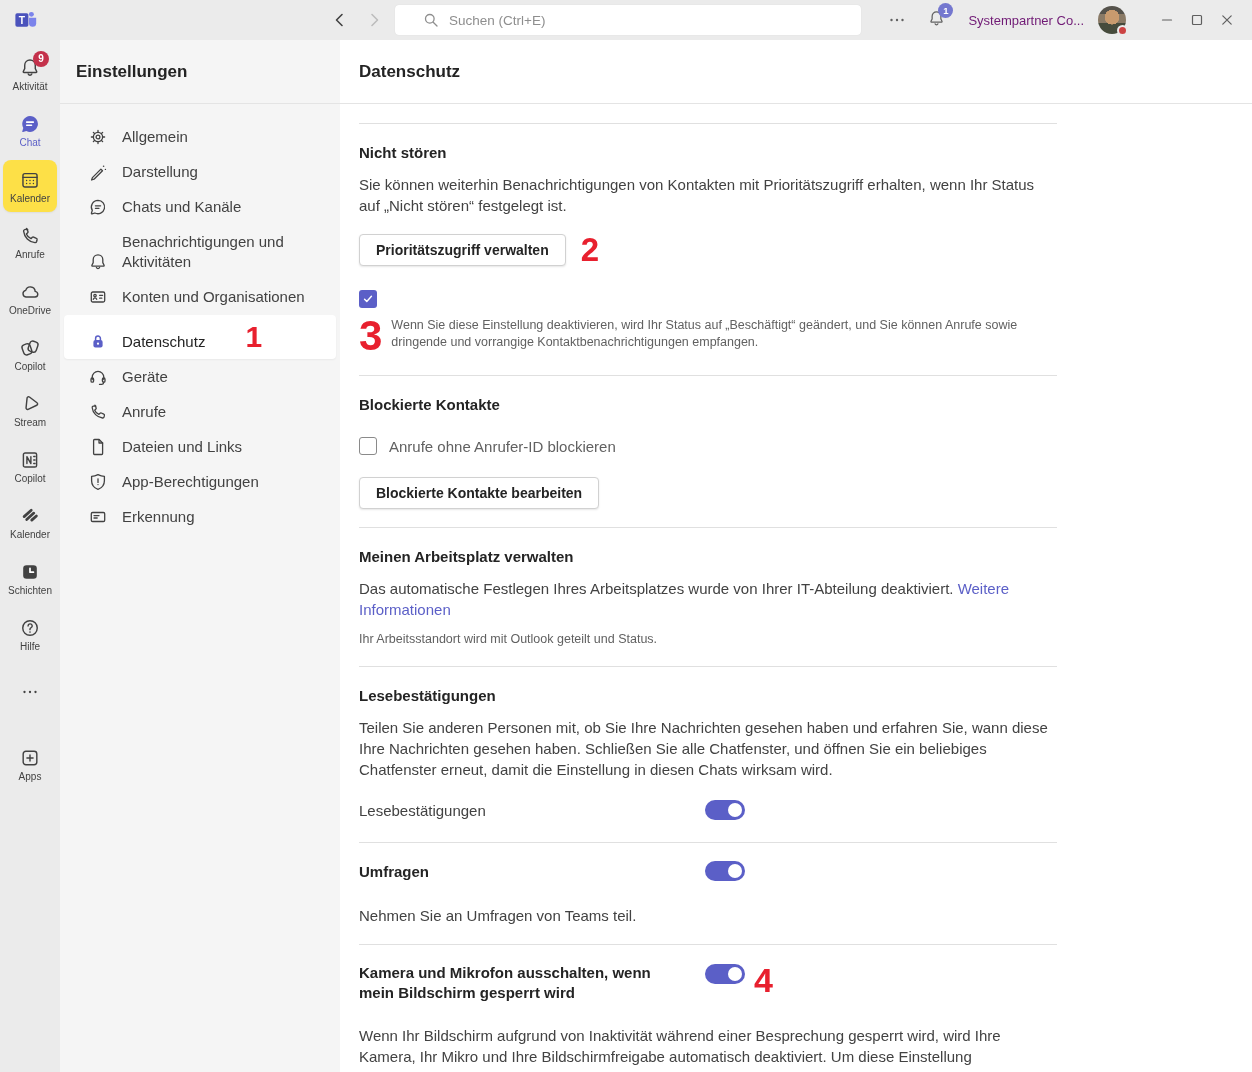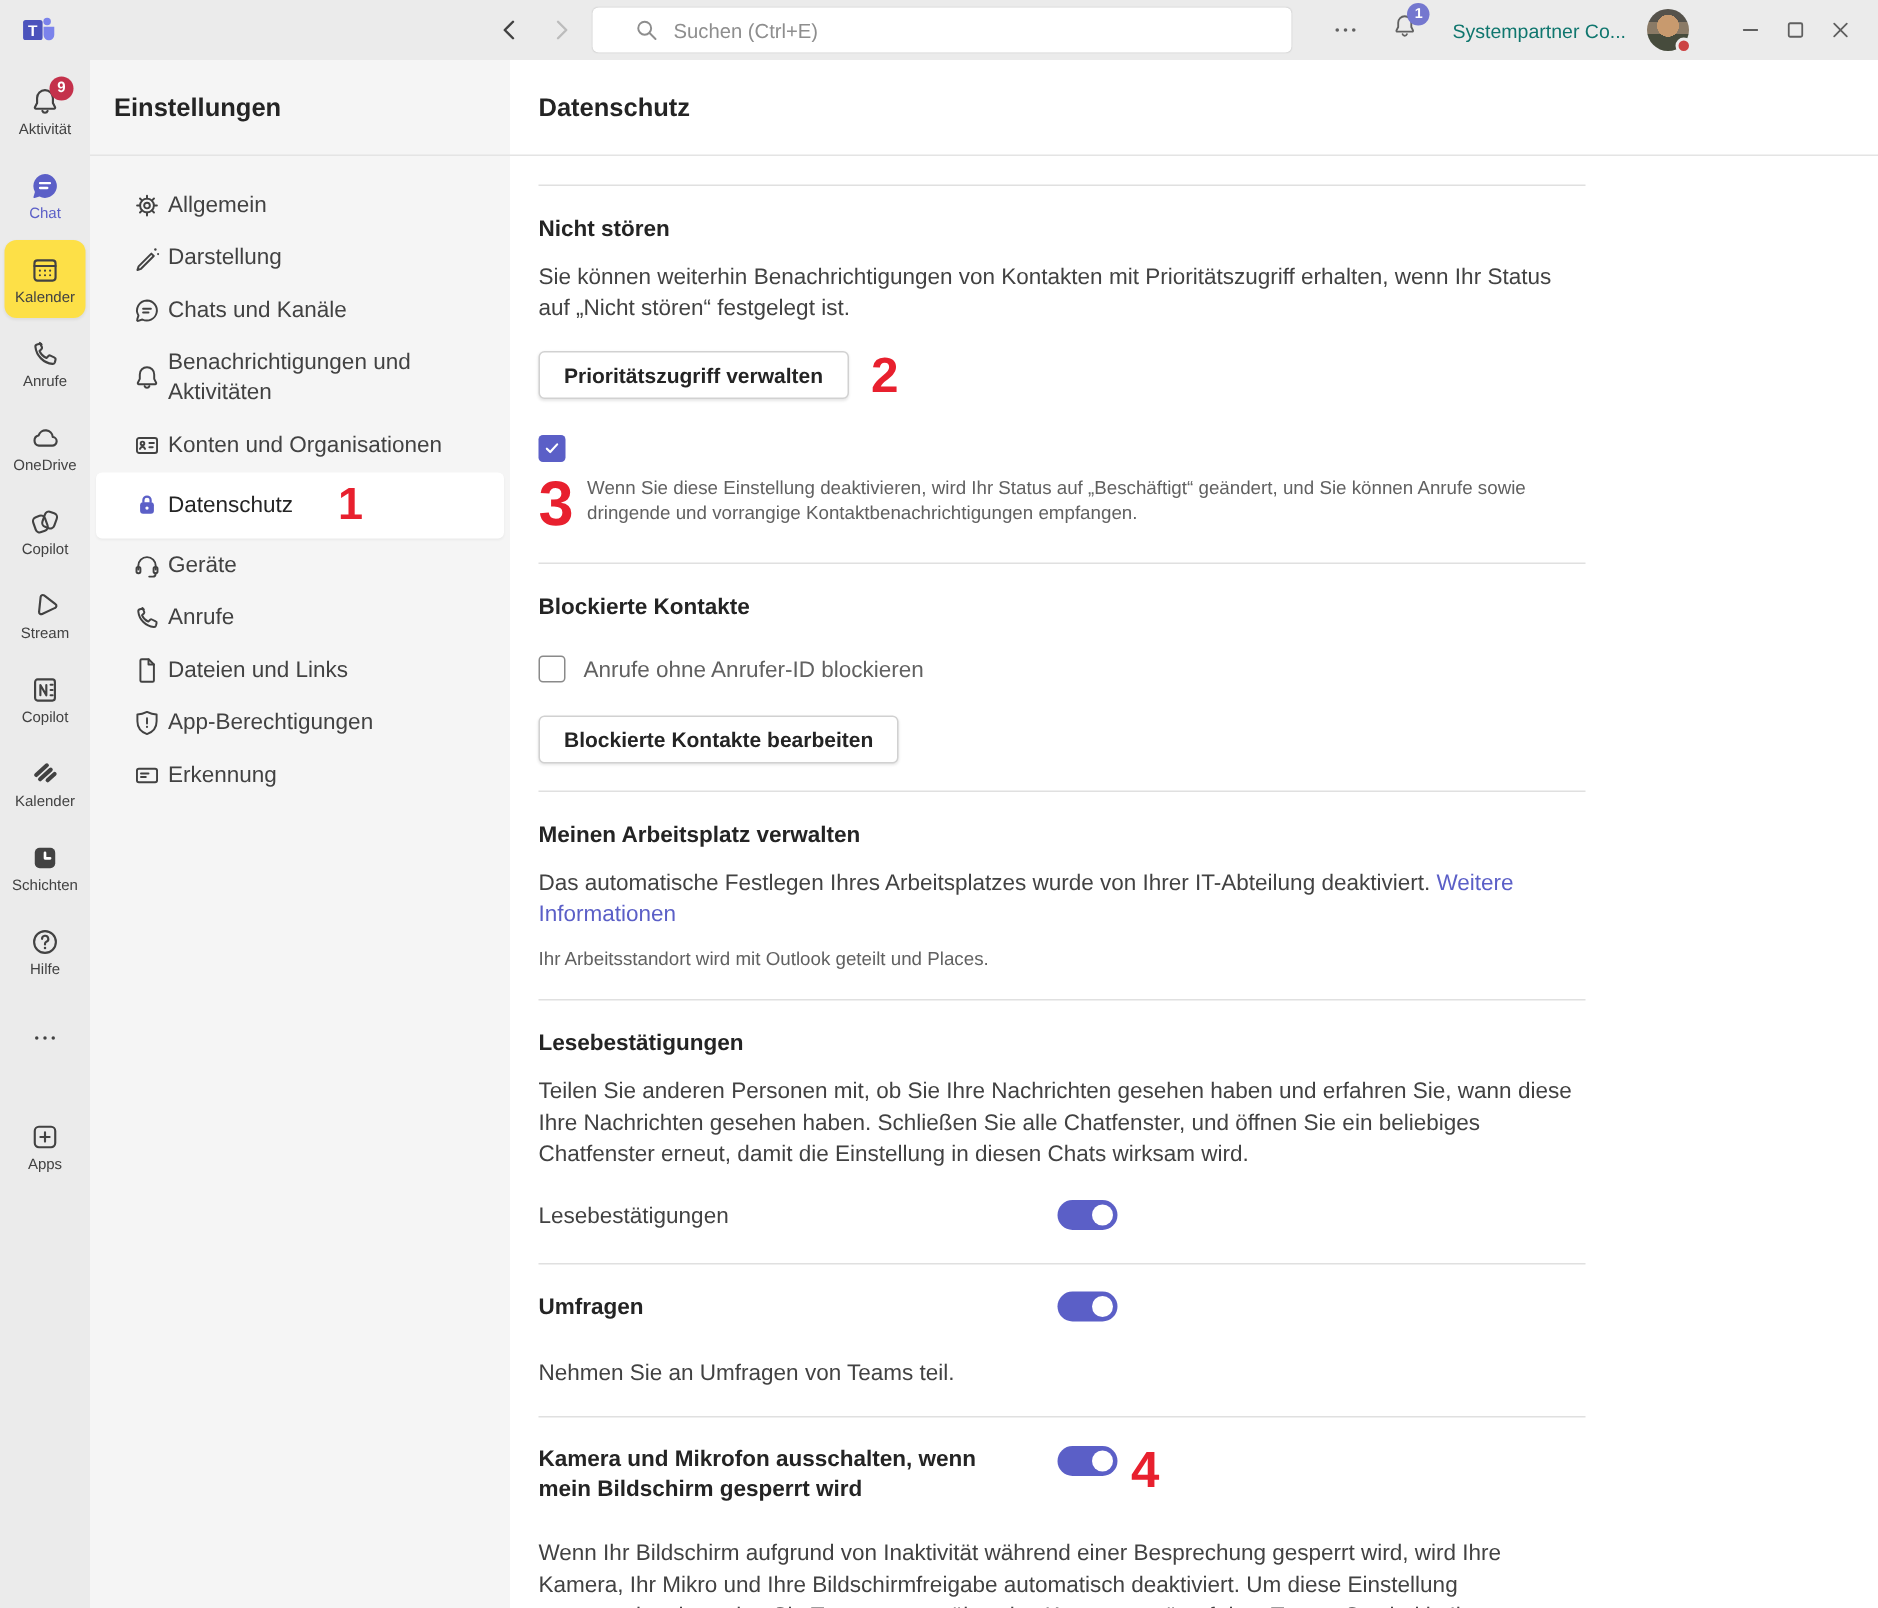--- a/index.html
+++ b/index.html
@@ -17,21 +17,21 @@
     padding:0 28px; box-shadow:0 0 1px rgba(0,0,0,.12); }
   .searchbox input { border:none; outline:none; background:transparent; flex:1;
     font-size:13.5px; color:#424242; font-family:"Liberation Sans",sans-serif; }
   .searchbox input::placeholder { color:#8e8e8e; }
   .t-right { position:absolute; right:10px; top:0; height:40px; display:flex; align-items:center; }
   .t-more { margin-right:22px; }
   .t-bellwrap { position:relative; margin-right:22px; }
   .t-bellbadge { position:absolute; top:-6px; right:-7px; min-width:15px; height:15px;
     border-radius:8px; background:#7477cf; color:#fff; font-size:9.5px; font-weight:bold;
     display:flex; align-items:center; justify-content:center; padding:0 3px; }
-  .t-account { font-size:13px; color:#0f766e; max-width:125px; white-space:nowrap;
+  .t-account { font-size:13px; color:#701a75; max-width:125px; white-space:nowrap;
     overflow:hidden; text-overflow:ellipsis; margin-right:14px; }
   .t-avatarwrap { position:relative; width:28px; height:28px; margin-right:26px; }
   .t-avatar { width:28px; height:28px; border-radius:50%;
     background:
       radial-gradient(circle at 50% 40%, #c89a6e 0 33%, rgba(0,0,0,0) 34%),
       linear-gradient(180deg,#55524b 0 30%, #8a7a66 30% 60%, #464b3c 60%); }
   .t-presence { position:absolute; right:-2px; bottom:-2px; width:11px; height:11px;
     border-radius:50%; background:#cc4343; border:2px solid #ebebeb; }
   .winbtn { width:30px; height:40px; display:flex; align-items:center; justify-content:center; }
 
@@ -53,21 +53,21 @@
     display:flex; align-items:center; justify-content:center; padding:0 3px; }
   .rail-more { margin-top:14px; margin-bottom:10px; height:28px; }
   .rail-apps { margin-top:22px; }
   .ric { stroke:#424242; fill:none; stroke-width:1.3; stroke-linecap:round; stroke-linejoin:round; }
 
   
   .settings-col { background:#f5f5f5; display:flex; flex-direction:column; }
   .settings-header { height:64px; border-bottom:1px solid #e4e4e4; display:flex;
     align-items:center; padding-left:16px; font-size:17px; font-weight:bold; }
   .nav-list { padding:16px 4px 0 4px; }
-  .nav-item { display:flex; align-items:center; gap:4px; padding:7px 10px 7px 24px;
+  .nav-item { display:flex; align-items:flex-end; gap:14px; padding:7px 10px 7px 24px;
     font-size:15px; color:#424242; border-radius:4px; position:relative; margin-bottom:1px; }
   .nav-item .nv-label { line-height:20px; }
   .nav-item.selected { background:#fff; color:#242424; box-shadow:0 1px 2px rgba(0,0,0,.05); }
   .nav-item svg { flex:0 0 auto; }
 
   
   .main-col { background:#fff; }
   .main-header { height:64px; border-bottom:1px solid #e4e4e4; display:flex; align-items:center;
     padding-left:19px; font-size:17px; font-weight:bold; }
   .content { padding-left:19px; width:717px; }
@@ -412,21 +412,21 @@
         <span class="checkbox un"></span>
         <span class="gray">Anrufe ohne Anrufer-ID blockieren</span>
       </div>
       <div class="btn-row" style="margin-top:22px;">
         <button class="btn">Blockierte Kontakte bearbeiten</button>
       </div>
       <hr class="div">
 
       <div class="sec-h">Meinen Arbeitsplatz verwalten</div>
       <p class="body-p"><span>Das automatische Festlegen Ihres Arbeitsplatzes wurde von Ihrer IT-Abteilung deaktiviert. </span><span class="link">Weitere Informationen</span></p>
-      <p class="small-p">Ihr Arbeitsstandort wird mit Outlook geteilt und Places.</p>
+      <p class="small-p">Ihr Arbeitsstandort wird mit Outlook geteilt und Status.</p>
       <hr class="div" style="margin-top:20px;">
 
       <div class="sec-h">Lesebestätigungen</div>
       <p class="body-p">Teilen Sie anderen Personen mit, ob Sie Ihre Nachrichten gesehen haben und erfahren Sie, wann diese Ihre Nachrichten gesehen haben. Schließen Sie alle Chatfenster, und öffnen Sie ein beliebiges Chatfenster erneut, damit die Einstellung in diesen Chats wirksam wird.</p>
       <div class="toggle-row">
         <span class="t-label">Lesebestätigungen</span>
         <span class="toggle">
             <span class="knob"></span>
           </span>
       </div>

